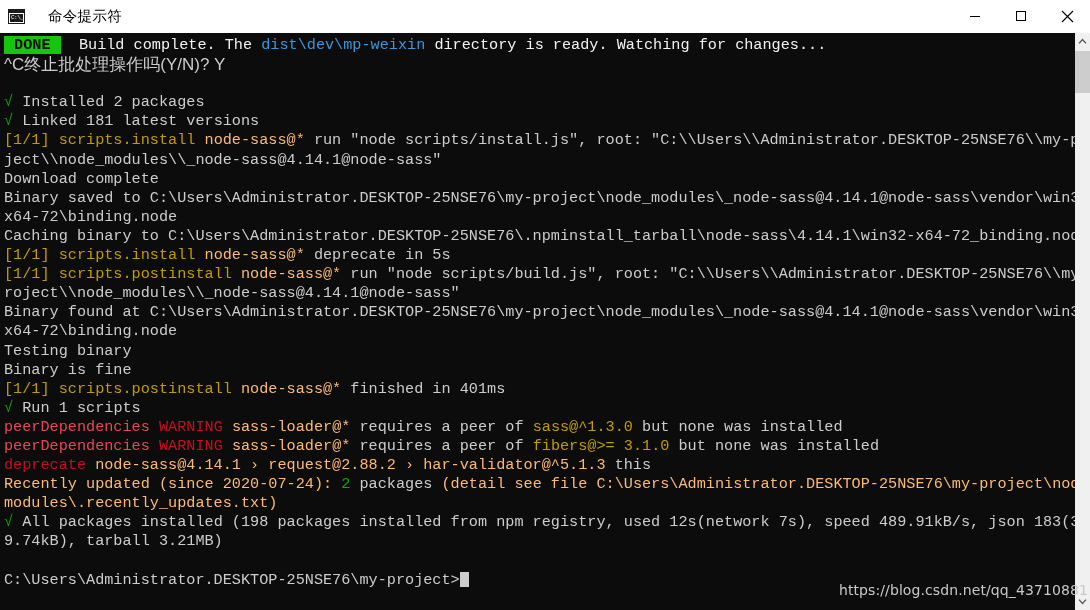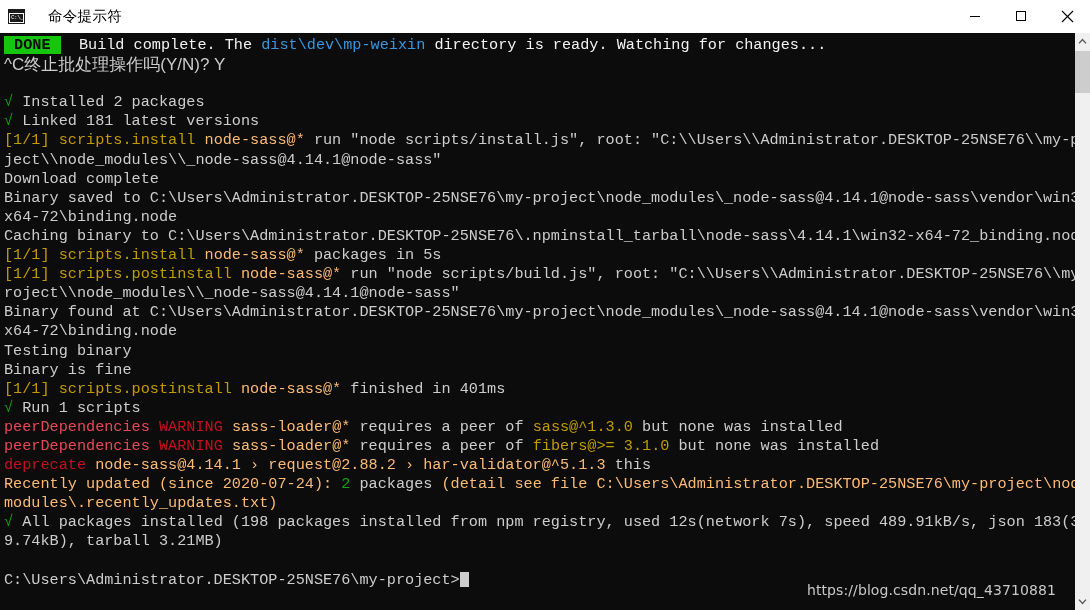--- a/index.html
+++ b/index.html
@@ -174,21 +174,21 @@
     position: absolute;
     top: 18px;
     left: 0;
     width: 15px;
     height: 42px;
     background: #cdcdcd;
   }
   
   .watermark {
     position: absolute;
-    right: 34px;
+    right: 2px;
     bottom: 12px;
     font-family: "DejaVu Sans", "Liberation Sans", sans-serif;
     font-size: 14px;
     color: #c8c8c8;
     white-space: nowrap;
     letter-spacing: 0.1px;
   }
 </style>
 </head>
 <body>
@@ -229,21 +229,21 @@
         <div class="line cjk"><span class="c-white">^C终止批处理操作吗(Y/N)? Y</span></div>
         <div class="line"><span class="c-white"></span></div>
         <div class="line"><span class="c-green">√</span><span class="c-white"> Installed 2 packages</span></div>
         <div class="line"><span class="c-green">√</span><span class="c-white"> Linked 181 latest versions</span></div>
         <div class="line"><span class="c-yellow">[1/1] </span><span class="c-yellow">scripts.install </span><span class="c-gray">node-sass@* </span><span class="c-white">run ″node scripts/install.js″, root: ″C:\\Users\\Administrator.DESKTOP-25NSE76\\my-pro</span></div>
         <div class="line"><span class="c-white">ject\\node_modules\\_node-sass@4.14.1@node-sass″</span></div>
         <div class="line"><span class="c-white">Download complete</span></div>
         <div class="line"><span class="c-white">Binary saved to C:\Users\Administrator.DESKTOP-25NSE76\my-project\node_modules\_node-sass@4.14.1@node-sass\vendor\win32-</span></div>
         <div class="line"><span class="c-white">x64-72\binding.node</span></div>
         <div class="line"><span class="c-white">Caching binary to C:\Users\Administrator.DESKTOP-25NSE76\.npminstall_tarball\node-sass\4.14.1\win32-x64-72_binding.node</span></div>
-        <div class="line"><span class="c-yellow">[1/1] </span><span class="c-yellow">scripts.install </span><span class="c-gray">node-sass@* </span><span class="c-white">packages in 5s</span></div>
+        <div class="line"><span class="c-yellow">[1/1] </span><span class="c-yellow">scripts.install </span><span class="c-gray">node-sass@* </span><span class="c-white">deprecate in 5s</span></div>
         <div class="line"><span class="c-yellow">[1/1] </span><span class="c-yellow">scripts.postinstall </span><span class="c-gray">node-sass@* </span><span class="c-white">run ″node scripts/build.js″, root: ″C:\\Users\\Administrator.DESKTOP-25NSE76\\my-p</span></div>
         <div class="line"><span class="c-white">roject\\node_modules\\_node-sass@4.14.1@node-sass″</span></div>
         <div class="line"><span class="c-white">Binary found at C:\Users\Administrator.DESKTOP-25NSE76\my-project\node_modules\_node-sass@4.14.1@node-sass\vendor\win32-</span></div>
         <div class="line"><span class="c-white">x64-72\binding.node</span></div>
         <div class="line"><span class="c-white">Testing binary</span></div>
         <div class="line"><span class="c-white">Binary is fine</span></div>
         <div class="line"><span class="c-yellow">[1/1] </span><span class="c-yellow">scripts.postinstall </span><span class="c-gray">node-sass@* </span><span class="c-white">finished in 401ms</span></div>
         <div class="line"><span class="c-green">√</span><span class="c-white"> Run 1 scripts</span></div>
         <div class="line"><span class="c-bred">peerDependencies </span><span class="c-red">WARNING </span><span class="c-gray">sass-loader@* </span><span class="c-white">requires a peer of </span><span class="c-yellow">sass@^1.3.0</span><span class="c-white"> but none was installed</span></div>
         <div class="line"><span class="c-bred">peerDependencies </span><span class="c-red">WARNING </span><span class="c-gray">sass-loader@* </span><span class="c-white">requires a peer of </span><span class="c-yellow">fibers@&gt;= 3.1.0</span><span class="c-white"> but none was installed</span></div>

